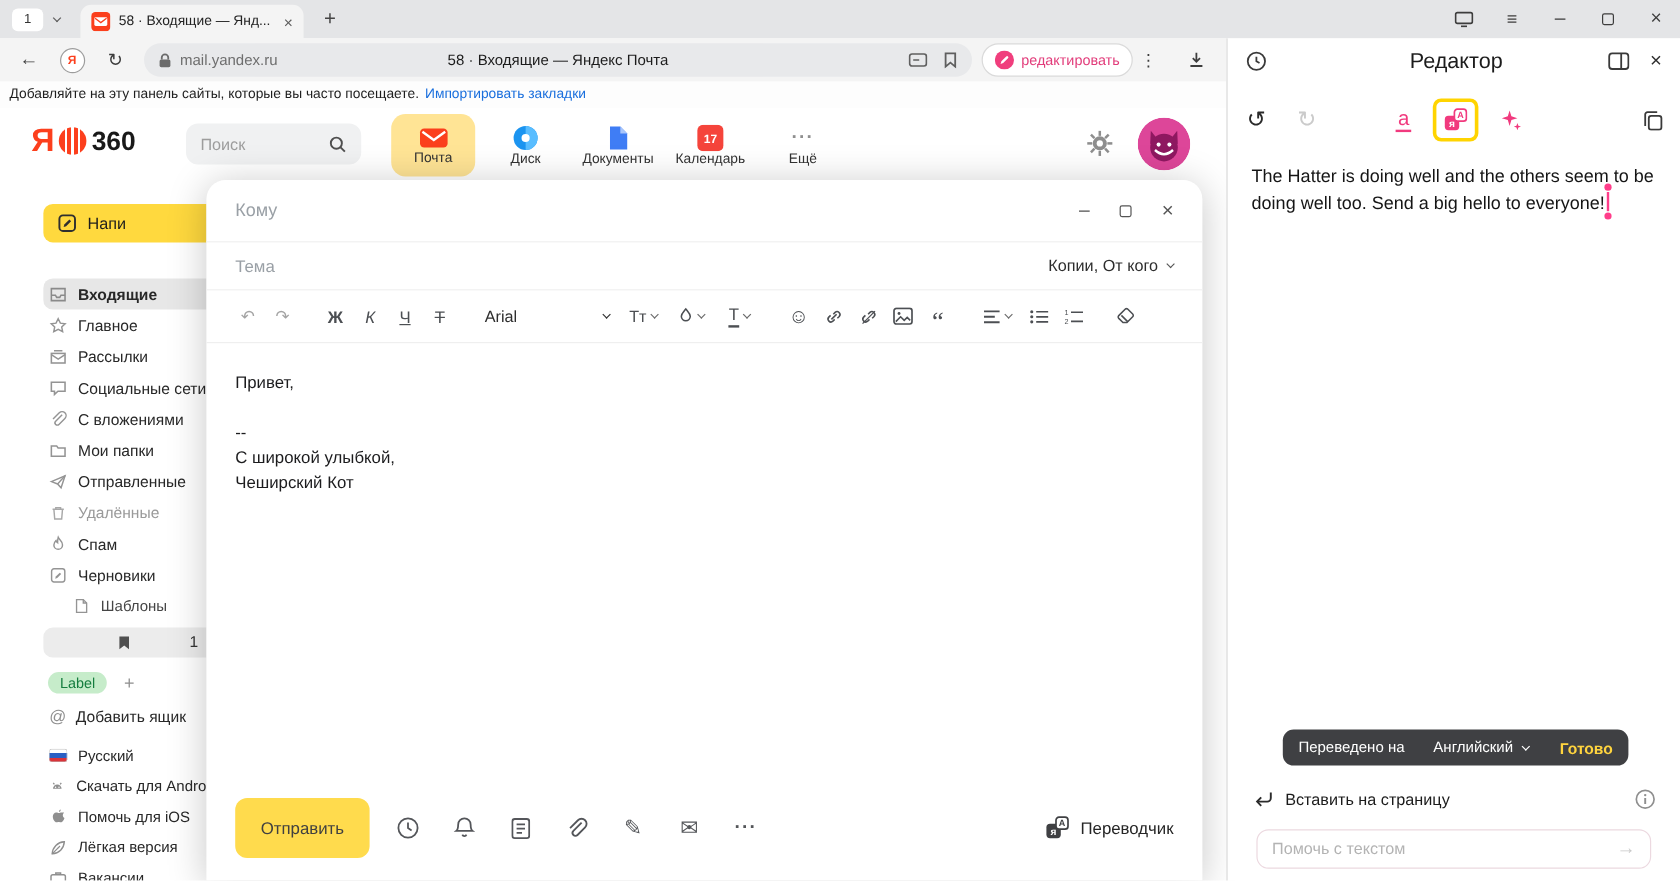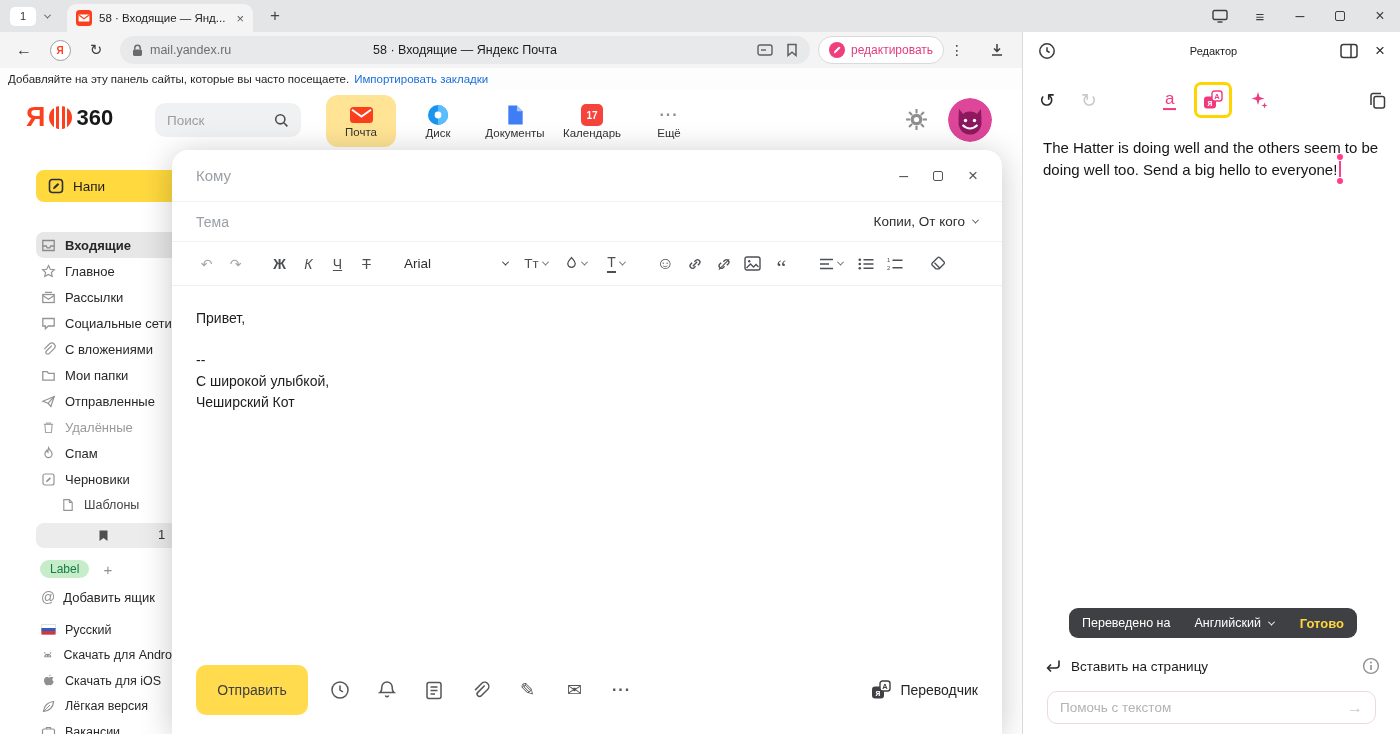--- a/index.html
+++ b/index.html
@@ -112,21 +112,21 @@
 .cbottom{position:absolute;left:24px;right:24px;bottom:22px;height:44px;display:flex;align-items:center}
 .sendbtn{width:112px;height:50px;background:#ffdb4d;border:0;border-radius:10px;font:inherit;font-size:14px;color:#404040;display:flex;align-items:center;justify-content:center}
 .bico{width:47px;display:flex;justify-content:center;color:#54565a;flex:none}
 .bico.first{margin-left:8px}
 .glyph18{font-size:18px;line-height:1}
 .trx{margin-left:auto;display:flex;align-items:center;gap:9px;font-size:14px;color:#262626}
 
 
 .sidepanel{position:absolute;left:1022px;top:32px;width:378px;height:702px;background:#fff;border-left:1px solid #d9d9d9}
 .sphead{position:relative;height:38px;display:flex;align-items:center;padding:0 15px}
-.sptitle{position:absolute;left:4px;right:0;text-align:center;font-size:11px;color:#1c1c1c;pointer-events:none}
+.sptitle{position:absolute;left:4px;right:0;text-align:center;font-size:18px;color:#1c1c1c;pointer-events:none}
 .spheadright{margin-left:auto;display:flex;align-items:center;gap:17px;z-index:1}
 .spclose{font-size:17px;color:#2e2e2e}
 .sptools{position:relative;height:46px;margin-top:7px}
 .spt{position:absolute;top:50%;transform:translateY(-50%)}
 .spundo{left:16px;font-size:19px;color:#2a2a2a}
 .spredo{left:58px;font-size:19px;color:#cbcbcb}
 .fmta{left:140px;color:#f13a7e;font-size:17px;border-bottom:2px solid #f13a7e;line-height:1.05;padding:0 2px}
 .trbox{left:171px;width:38px;height:36px;border:3px solid #ffd400;border-radius:7px;background:#fff;display:flex;align-items:center;justify-content:center}
 .spspark{left:226px}
 .spcopy{right:14px}
@@ -434,21 +434,21 @@
               <circle cx="5.9" cy="8" r=".7" fill="#fff"></circle>
               <circle cx="9.1" cy="8" r=".7" fill="#fff"></circle>
             </svg>
           <span>Скачать для Andro</span>
         </div>
         <div class="slink">
           <svg width="15" height="15" viewBox="0 0 15 15">
               <path d="M10.5 4.1c-1-.1-1.9.5-2.4.5S6.8 4 5.9 4C4.3 4.1 3 5.3 3 7.4c0 2.4 1.8 4.9 3 4.9.6 0 1-.4 1.9-.4s1.3.4 1.9.4c1.1 0 2.6-2.3 2.9-3.7-1.6-.7-1.9-3-.2-4.5z" fill="#8f8f8f"></path>
               <path d="M8.3 3.6c.6-.2 1.4-1 1.3-2.1-.9.2-1.5 1-1.3 2.1z" fill="#8f8f8f"></path>
             </svg>
-          <span>Скачать для iOS</span>
+          <span>Помочь для iOS</span>
         </div>
         <div class="slink">
           <svg width="15" height="15" viewBox="0 0 15 15">
               <path d="M2.5 12.5C2.8 7 7 2.8 12.6 2.5c-.3 5.5-4.5 9.7-10.1 10z" fill="none" stroke="#8f8f8f" stroke-width="1.2"></path>
               <path d="M2.5 12.5 9 6" stroke="#8f8f8f" stroke-width="1"></path>
             </svg>
           <span>Лёгкая версия</span>
         </div>
         <div class="slink">
           <svg width="15" height="14" viewBox="0 0 15 14">

